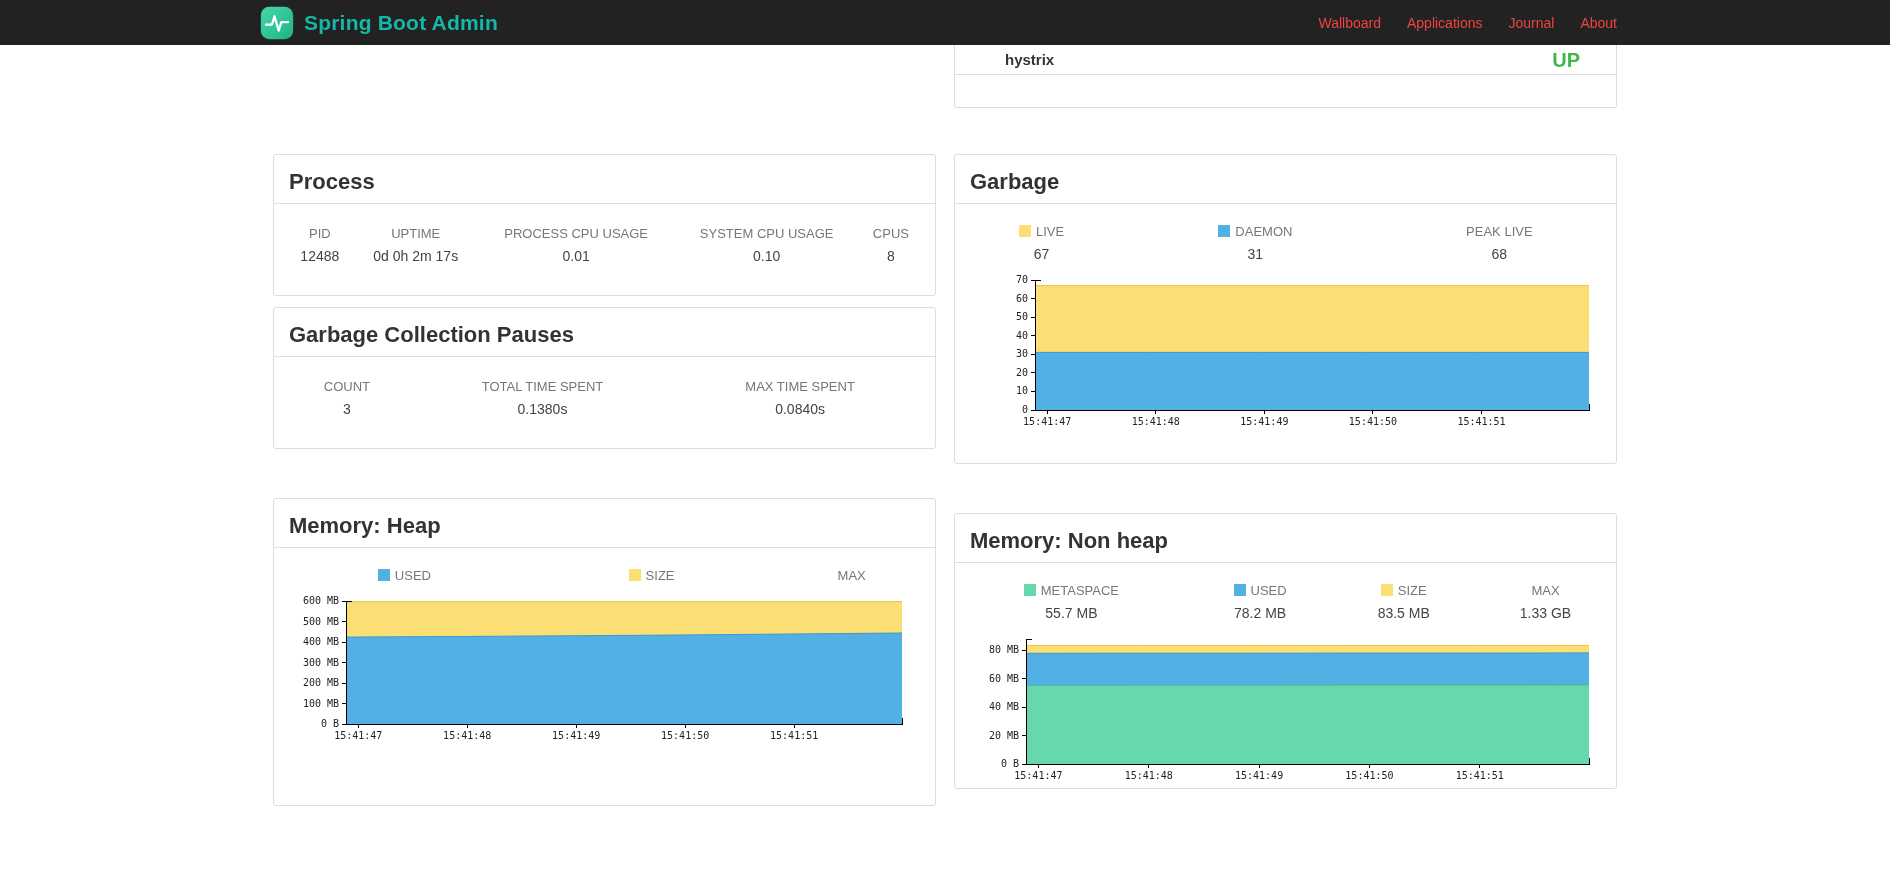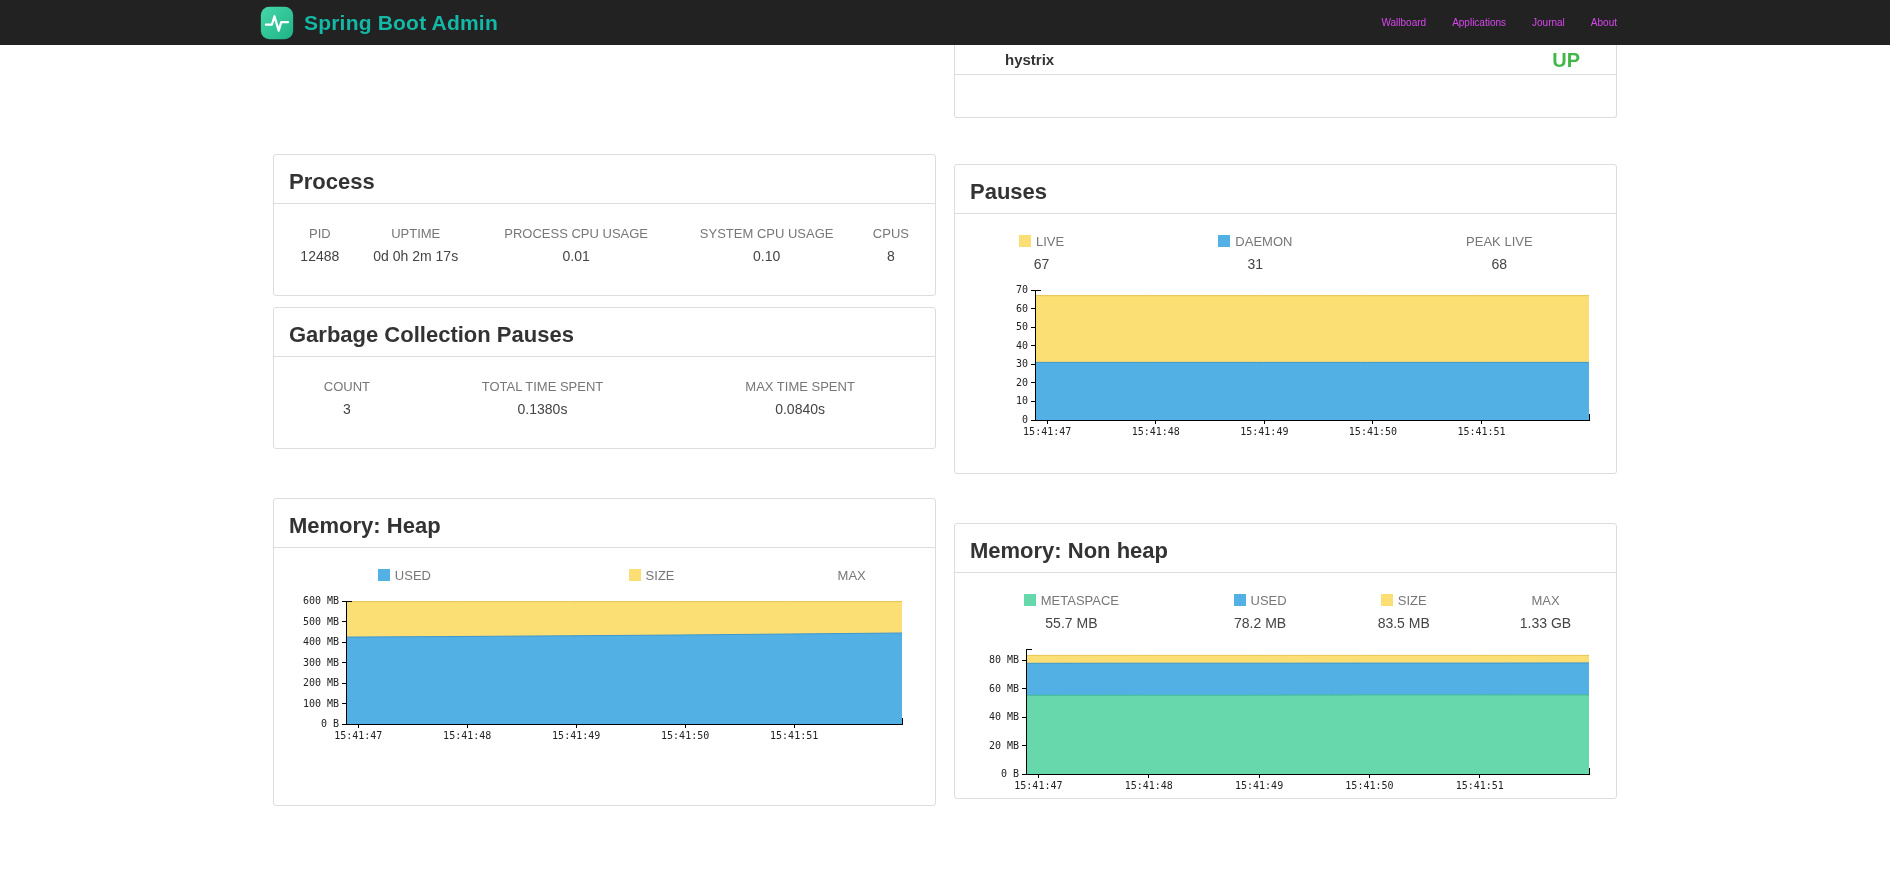--- a/index.html
+++ b/index.html
@@ -17,41 +17,41 @@
   }
   .navbar-inner {
     width:1400px; margin:0 auto;
     display:flex; align-items:center; justify-content:space-between;
     padding:0 15px;
   }
   .brand { display:flex; align-items:center; gap:10px; cursor:pointer; }
   .brand-title { color:#14b8a6; font-size:21px; font-weight:bold; letter-spacing:0.2px; }
   .nav-links { display:flex; align-items:center; }
   .nav-link {
-    color:#d946ef; font-size:10px; padding:0 13px; text-decoration:none; cursor:pointer;
+    color:#ef4444; font-size:14px; padding:0 13px; text-decoration:none; cursor:pointer;
   }
 
   
   .container { width:1344px; margin:0 auto; display:flex; gap:18px; }
   .col { width:663px; }
 
   
   .panel {
     background:#fff; border:1px solid #ddd; border-radius:3px; width:663px;
   }
   .panel-header {
     padding:14px 15px; border-bottom:1px solid #ddd;
     font-size:22px; font-weight:bold; color:#333;
     height:49px;
   }
   .panel-body { padding:22px 12px 20px; }
   .chart-body { padding:0 0 0 0; }
 
   .panel.app-panel {
-    height:73px; border-top:0; border-radius:0 0 3px 3px;
+    height:63px; border-top:0; border-radius:0 0 3px 3px;
   }
   .app-row {
     height:30px; line-height:30px;
     padding:0 36px 0 50px;
     border-bottom:1px solid #ddd;
     display:flex; justify-content:space-between; align-items:center;
     cursor:pointer;
   }
   .app-name { font-size:15px; font-weight:600; color:#333; }
   .app-status { font-size:20px; font-weight:bold; }
@@ -214,21 +214,21 @@
   <div class="col">
 
     <div class="panel app-panel">
       <div class="app-row">
         <span class="app-name">hystrix</span>
         <span class="app-status" style="color: rgb(66, 182, 73);">UP</span>
       </div>
     </div>
 
     <div class="panel threads">
-      <div class="panel-header">Pauses</div>
+      <div class="panel-header">Garbage</div>
       <div class="chart-body">
         <table class="stats legend">
           <tbody>
               <tr class="stat-labels">
             <td>
               <span class="swatch" style="background: rgb(251, 222, 116);"></span><span>LIVE</span>
             </td>
             <td>
               <span class="swatch" style="background: rgb(83, 176, 229);"></span><span>DAEMON</span>
             </td>

